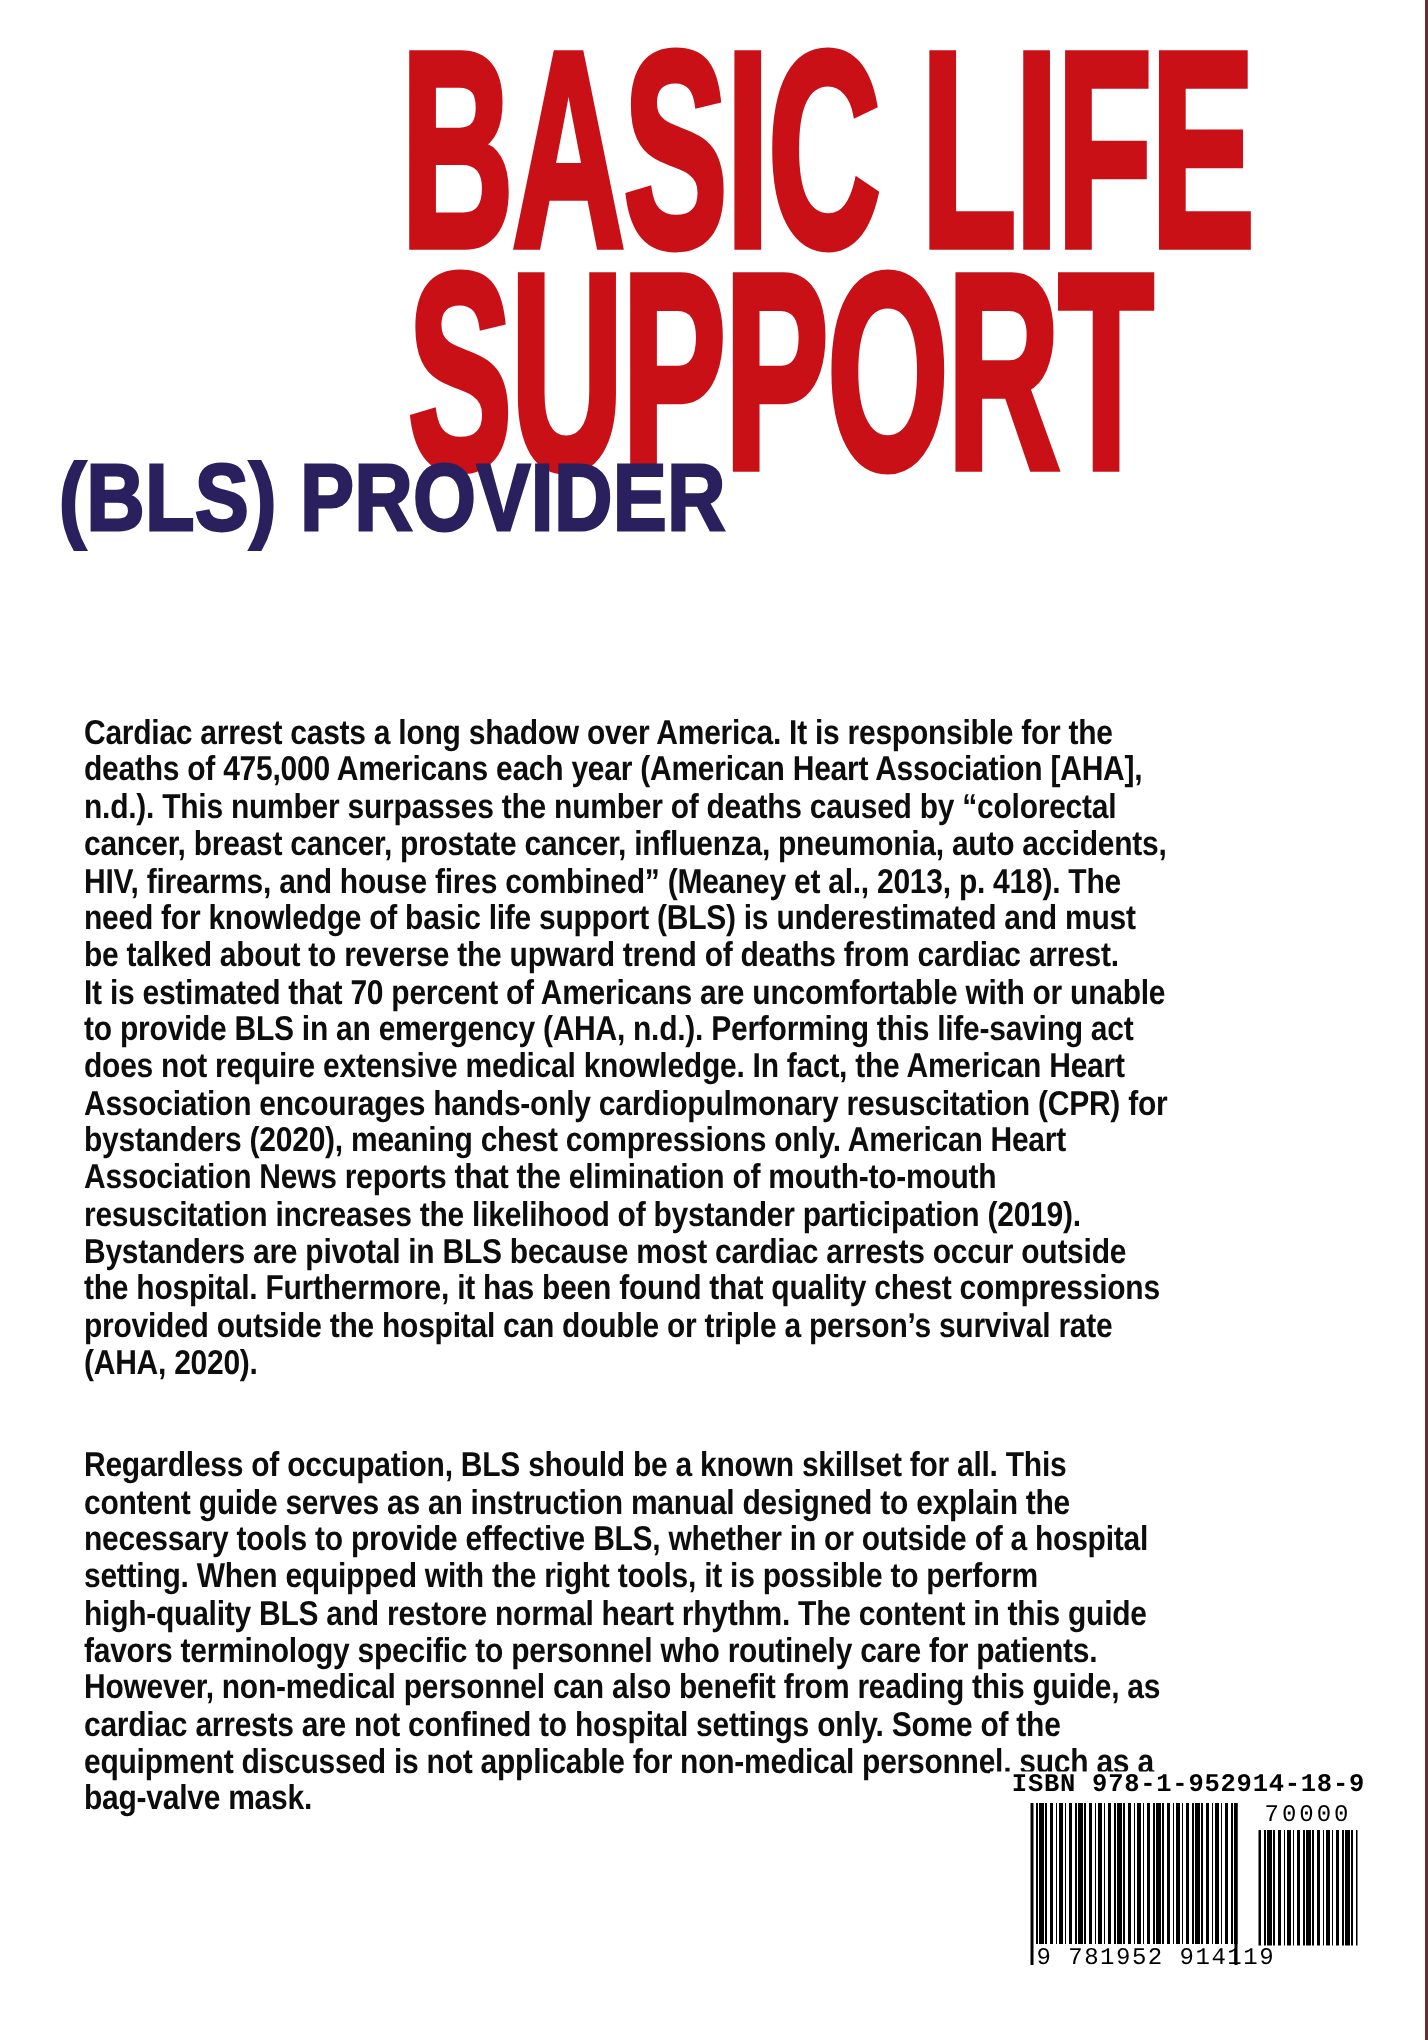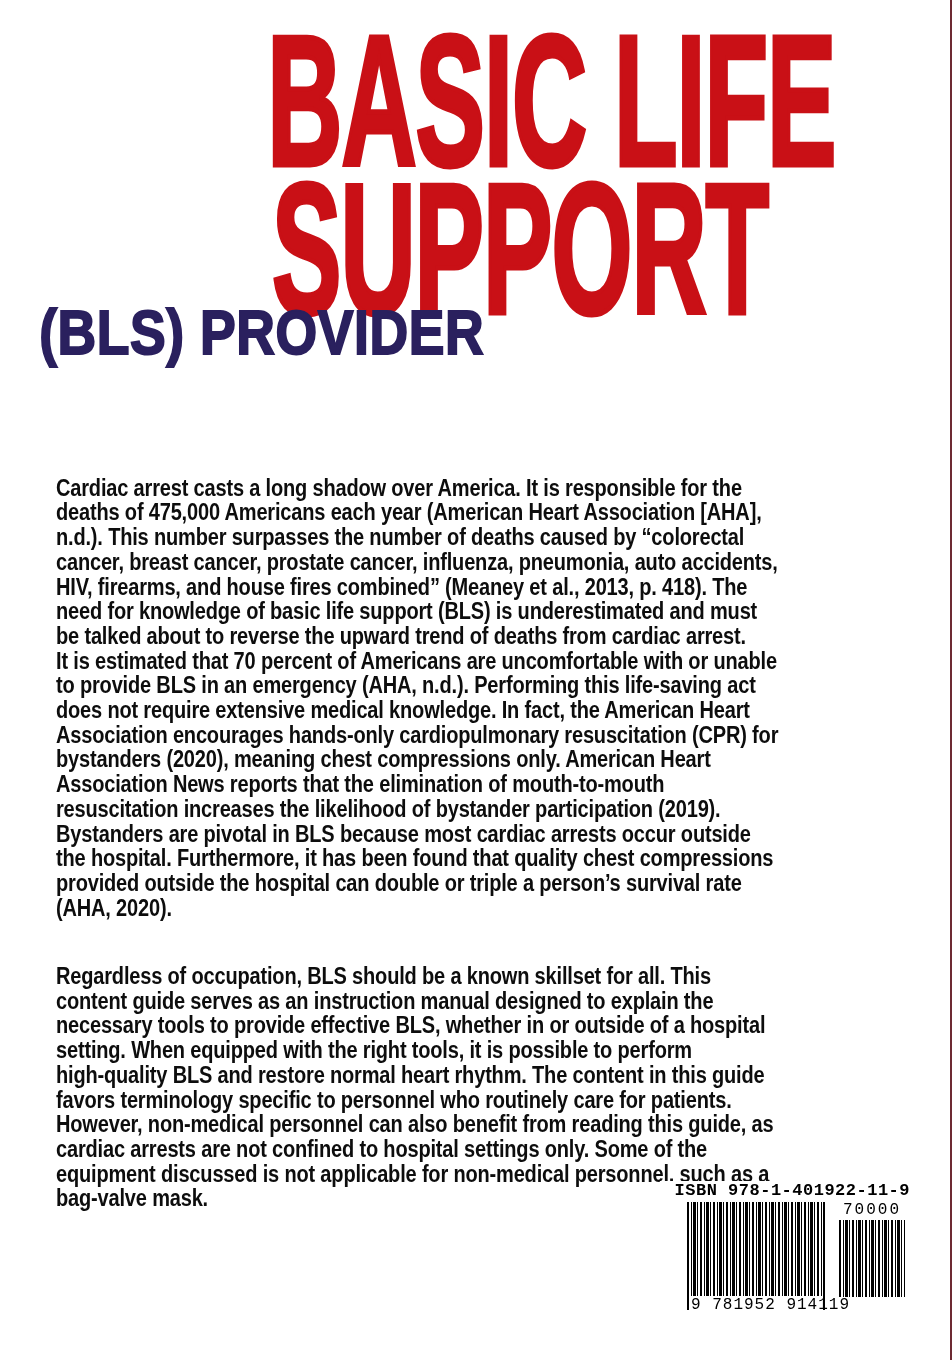--- a/index.html
+++ b/index.html
@@ -214,21 +214,21 @@
 setting. When equipped with the right tools, it is possible to perform
 high-quality BLS and restore normal heart rhythm. The content in this guide
 favors terminology specific to personnel who routinely care for patients.
 However, non-medical personnel can also benefit from reading this guide, as
 cardiac arrests are not confined to hospital settings only. Some of the
 equipment discussed is not applicable for non-medical personnel, such as a
 bag-valve mask.</p>
   </div>
 
   <div class="barcode-area">
-    <div class="isbn-line">ISBN 978-1-401922-11-9</div>
+    <div class="isbn-line">ISBN 978-1-952914-18-9</div>
     <div class="bars-row">
       <div class="ean-col">
         <div class="ean-bars bar-stripes"></div>
         <div class="ean-digits">9 781952 914119</div>
       </div>
       <div class="supp-col">
         <div class="supp-label">70000</div>
         <div class="supp-bars bar-stripes"></div>
       </div>
     </div>

